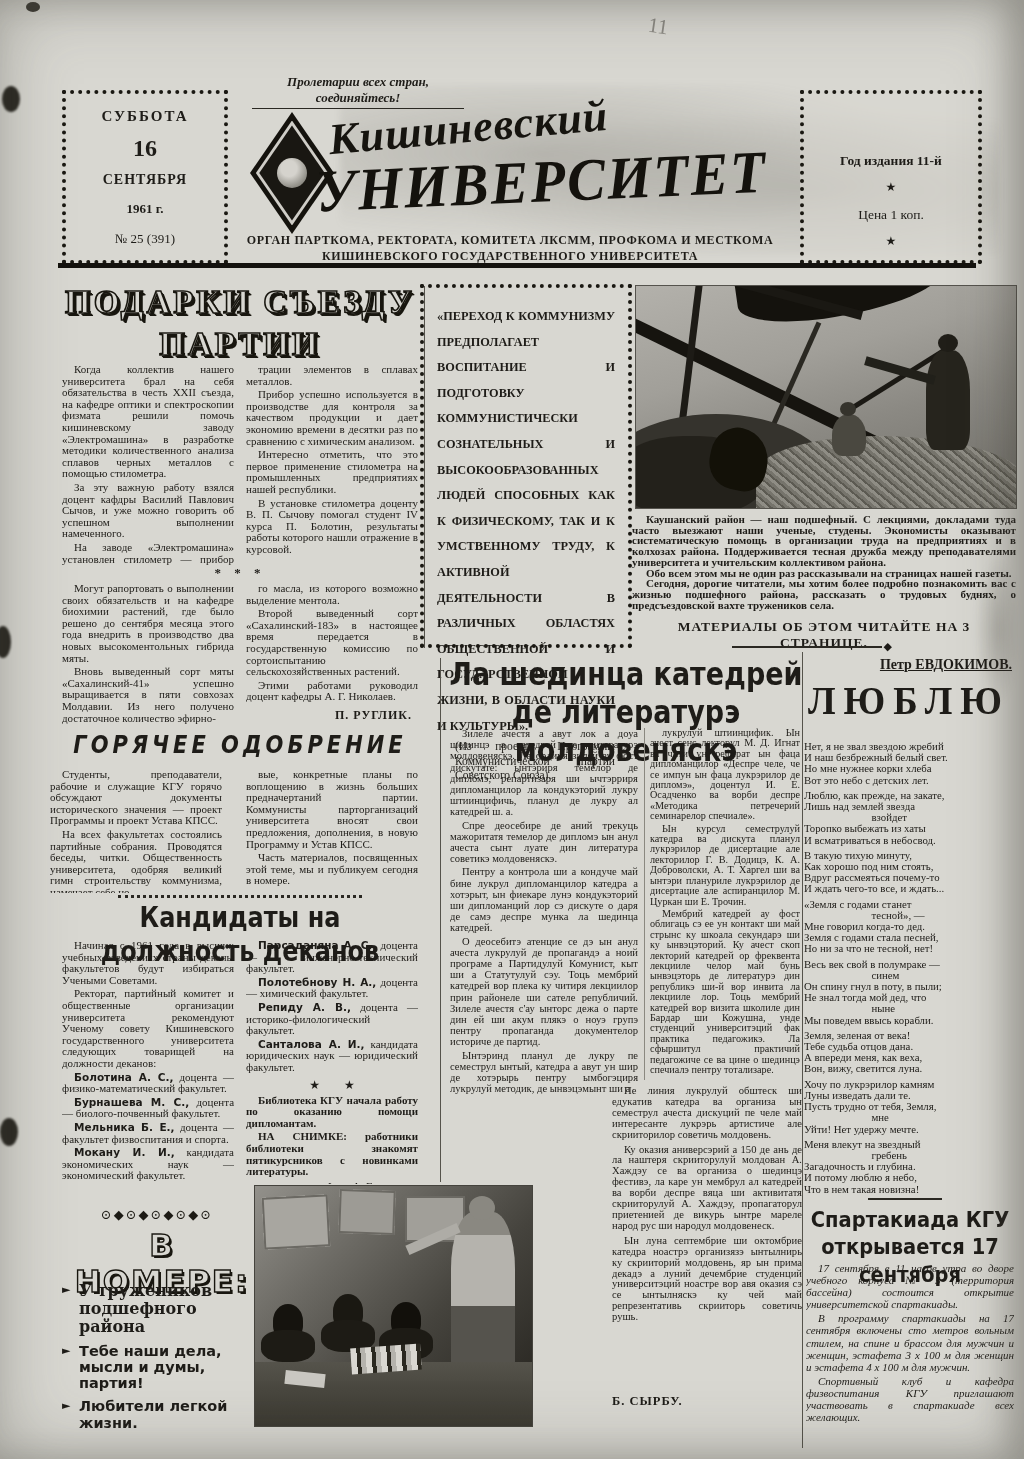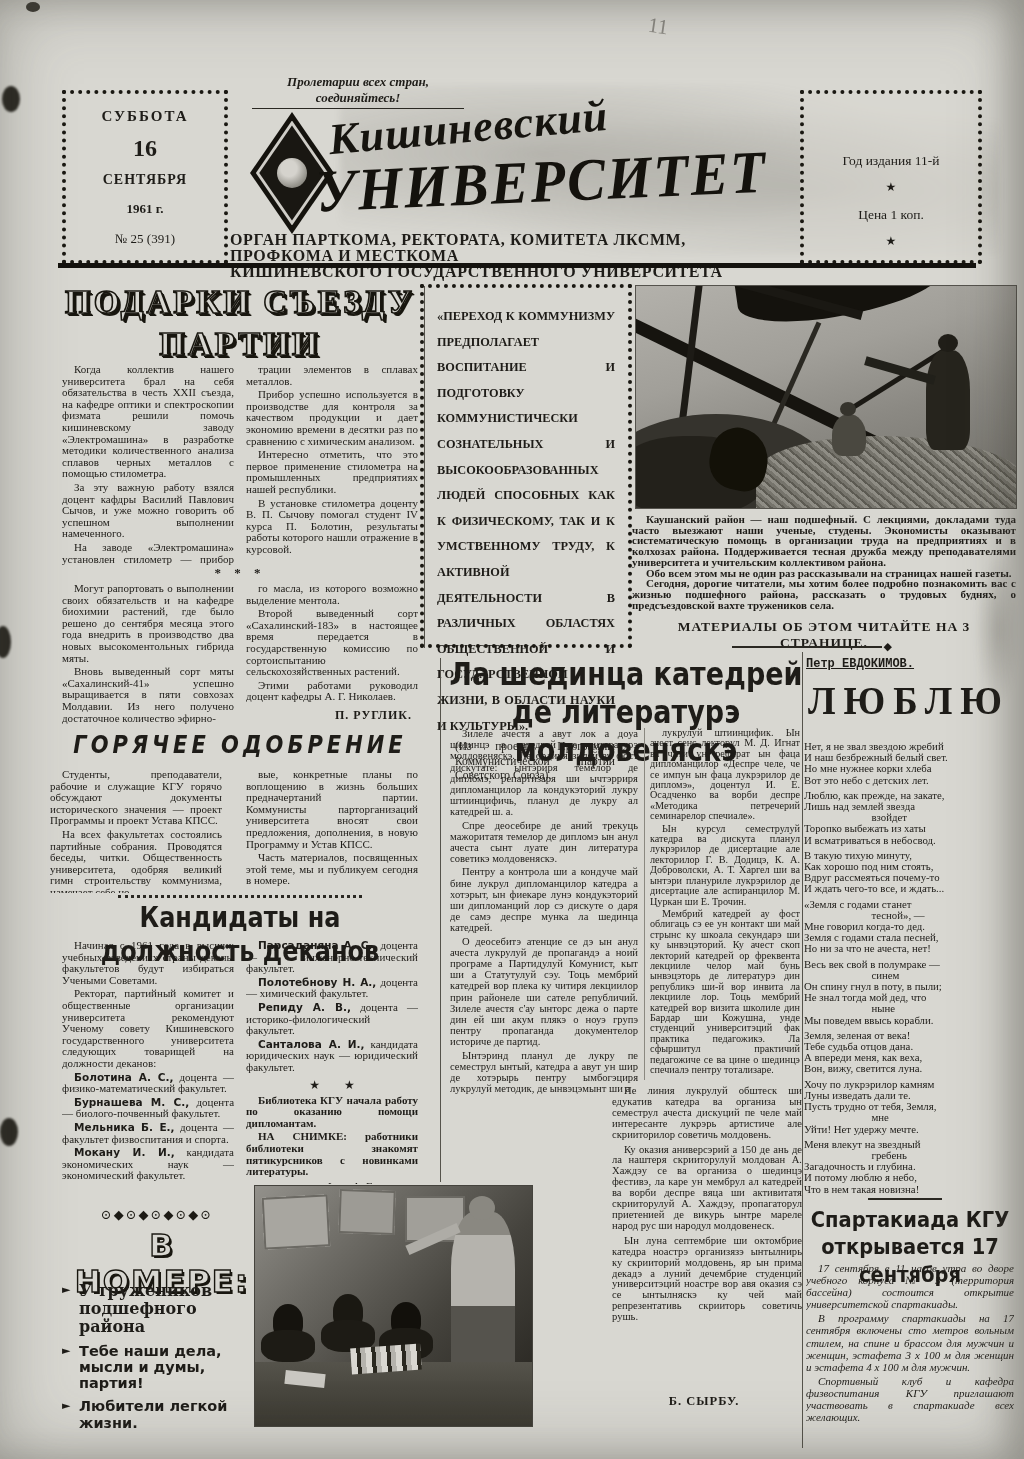--- a/index.html
+++ b/index.html
@@ -15,35 +15,35 @@
   .scalloped{border:4px dotted #1a1812;background:rgba(216,215,209,.6);}
   .date-box{left:62px;top:90px;width:158px;height:166px;display:flex;flex-direction:column;
          justify-content:space-evenly;align-items:center;text-align:center;}
   .db-weekday{font-weight:bold;font-size:15px;letter-spacing:2px;}
   .db-day{font-weight:bold;font-size:24px;line-height:20px;}
   .db-month{font-weight:bold;font-size:14px;letter-spacing:1px;}
   .db-year{font-weight:bold;font-size:13px;}
   .db-issue{font-size:13px;}
   .right-box{left:800px;top:90px;width:174px;height:166px;display:flex;flex-direction:column;
          justify-content:space-evenly;align-items:center;text-align:center;}
-  .rb-edition{font-weight:normal;font-size:13.5px;margin-top:48px;}
+  .rb-edition{font-weight:bold;font-size:13.5px;margin-top:48px;}
   .rb-star{font-size:12px;}
   .rb-price{font-size:13.5px;}
   .logo{left:250px;top:112px;width:84px;height:122px;}
   .logo-l{position:absolute;clip-path:polygon(50% 0,100% 50%,50% 100%,0 50%);}
   .logo-d1{inset:0;background:#14120d;}
   .logo-d2{left:7%;top:7%;width:86%;height:86%;background:#cfcdc7;}
   .logo-d3{left:11%;top:11%;width:78%;height:78%;background:#191712;}
   .logo-emblem{position:absolute;left:27px;top:46px;width:30px;height:30px;border-radius:50%;
          background:radial-gradient(circle at 40% 35%,#d5d3cd 0 30%,#8a8880 75%,#55534d);}
   .title1{left:328px;top:96px;width:420px;font-weight:bold;font-style:italic;font-size:44px;
          letter-spacing:1px;color:#16140f;transform:rotate(-5deg);}
   .title2{left:316px;top:148px;width:480px;font-weight:bold;font-style:italic;font-size:57px;
          letter-spacing:2px;color:#14120d;transform:rotate(-2.5deg) scaleY(1.05);}
-  .organ{left:230px;top:232px;width:560px;font-weight:bold;font-size:16px;
+  .organ{left:230px;top:232px;width:560px;text-align:center;font-weight:bold;font-size:12px;
          line-height:16px;letter-spacing:.6px;}
   .mast-rule{left:58px;top:263px;width:918px;height:5px;background:#14120e;}
   
   .col{overflow:hidden;}
   .col p{margin:0 0 2px;font-size:11px;line-height:11.6px;text-align:justify;text-indent:12px;}
   
   .gifts-hl{left:62px;top:281px;width:356px;text-align:center;font-weight:bold;font-size:33px;
          line-height:42px;letter-spacing:3px;color:#d8d7d1;-webkit-text-stroke:1.6px #18160f;
          text-shadow:2px 2px 0 #18160f,3px 3px 0 #18160f;}
   .gifts-c1{left:62px;top:364px;width:172px;height:202px;}
@@ -112,42 +112,42 @@
   .cap-div-diamond{font-size:11px;margin-left:2px;}
   
   .mold-hl{left:448px;top:655px;width:356px;text-align:center;font-family:"DejaVu Sans","Liberation Sans",sans-serif;
          font-weight:bold;font-size:27px;line-height:33px;transform:scaleY(1.15);transform-origin:top;}
   .mold-c1{left:450px;top:728px;width:188px;height:452px;}
   .mold-c1 p{font-size:10.6px;line-height:11.2px;}
   .mold-c2{left:650px;top:728px;width:150px;height:354px;}
   .mold-c2 p{font-size:10.2px;line-height:10.4px;}
   .mold-c3{left:612px;top:1086px;width:190px;height:306px;}
   .mold-c3 p{font-size:10.6px;line-height:10.9px;margin-bottom:4px;}
-  .mold-sig{left:612px;top:1394px;width:184px;text-align:center;font-weight:bold;font-size:12.5px;letter-spacing:1px;}
+  .mold-sig{left:612px;top:1394px;width:184px;text-align:left;font-weight:bold;font-size:12.5px;letter-spacing:1px;}
   
   .photo-lib{left:255px;top:1186px;width:277px;height:240px;overflow:hidden;
          background:linear-gradient(135deg,#93918b 0%,#6b6963 30%,#45433d 60%,#23211c 100%);
          box-shadow:0 0 0 1px #45433d;}
   .photo-lib div{position:absolute;}
   .lb-poster1{left:8px;top:10px;width:66px;height:52px;background:#a8a6a0;transform:rotate(-3deg);box-shadow:inset 0 0 0 2px #6b6963;}
   .lb-poster2{left:84px;top:4px;width:56px;height:44px;background:#9d9b95;transform:rotate(2deg);box-shadow:inset 0 0 0 2px #6b6963;}
   .lb-poster3{left:150px;top:10px;width:60px;height:46px;background:#a19f99;box-shadow:inset 0 0 0 2px #6b6963;}
   .lb-woman{left:196px;top:26px;width:64px;height:162px;border-radius:35% 35% 8% 8%;
          background:linear-gradient(180deg,#8a8881 0 14%,#b5b3ad 14% 58%,#55534d 58%);}
   .lb-woman::before{content:"";position:absolute;left:18px;top:-16px;width:26px;height:24px;background:#8a8881;border-radius:50%;}
   .lb-woman::after{content:"";position:absolute;left:-46px;top:22px;width:56px;height:10px;background:#aeaca6;transform:rotate(-24deg);}
   .lb-head{width:30px;height:34px;background:#15130e;border-radius:50% 50% 35% 35%;}
   .lb-head::after{content:"";position:absolute;left:-12px;top:26px;width:54px;height:32px;background:#1d1b15;border-radius:40%;}
   .lb-h1{left:18px;top:118px;}  .lb-h2{left:78px;top:108px;background:#1a1812;}  .lb-h3{left:136px;top:116px;background:#12100b;}
   .lb-table{left:0;top:176px;width:277px;height:64px;background:linear-gradient(180deg,#55534b,#3a3830);}
   .lb-books{left:96px;top:160px;width:70px;height:26px;transform:rotate(-4deg);
          background:repeating-linear-gradient(90deg,#d9d7d1 0 6px,#2a2820 6px 10px,#b5b3ad 10px 15px);}
   .lb-paper{left:30px;top:186px;width:40px;height:14px;background:#c9c7c1;transform:rotate(6deg);}
   
-  .poem-author{left:806px;top:657px;width:206px;text-align:left;font-weight:bold;font-size:12px;text-decoration:underline;font-family:Liberation Mono, monospace;}
+  .poem-author{left:806px;top:657px;width:206px;text-align:right;font-weight:bold;font-size:14px;text-decoration:underline;}
   .poem-title{left:806px;top:677px;width:206px;text-align:center;font-weight:bold;font-size:37px;letter-spacing:8px;transform:scaleY(1.08);transform-origin:top;}
   .poem{left:804px;top:741px;width:212px;height:452px;overflow:hidden;}
   .poem-line{margin:0;font-weight:normal;font-size:10.8px;line-height:11.2px;white-space:pre-wrap;}
   .poem-line:empty{height:4px;}
   .poem-rule{left:868px;top:1198px;width:74px;border-top:2px solid #2a2822;}
   .spart-hl{left:804px;top:1206px;width:212px;text-align:center;font-family:"DejaVu Sans","Liberation Sans",sans-serif;
          font-weight:bold;font-size:19.5px;line-height:25px;transform:scaleY(1.1);transform-origin:top;}
   .spart{left:806px;top:1262px;width:208px;height:188px;}
   .spart p{font-style:italic;font-size:11px;line-height:12.1px;}
   
@@ -367,21 +367,21 @@
       <p class="poem-line"></p>
       <p class="poem-line">В такую тихую минуту,</p>
       <p class="poem-line">Как хорошо под ним стоять,</p>
       <p class="poem-line">Вдруг рассмеяться почему-то</p>
       <p class="poem-line">И ждать чего-то все, и ждать...</p>
       <p class="poem-line"></p>
       <p class="poem-line">«Земля с годами станет</p>
       <p class="poem-line">                         тесной», —</p>
       <p class="poem-line">Мне говорил когда-то дед.</p>
       <p class="poem-line">Земля с годами стала песней,</p>
-      <p class="poem-line">Но ни за что не ачеста, нет!</p>
+      <p class="poem-line">Но ни за что не тесной, нет!</p>
       <p class="poem-line"></p>
       <p class="poem-line">Весь век свой в полумраке —</p>
       <p class="poem-line">                         синем</p>
       <p class="poem-line">Он спину гнул в поту, в пыли;</p>
       <p class="poem-line">Не знал тогда мой дед, что</p>
       <p class="poem-line">                         ныне</p>
       <p class="poem-line">Мы поведем ввысь корабли.</p>
       <p class="poem-line"></p>
       <p class="poem-line">Земля, зеленая от века!</p>
       <p class="poem-line">Тебе судьба отцов дана.</p>

